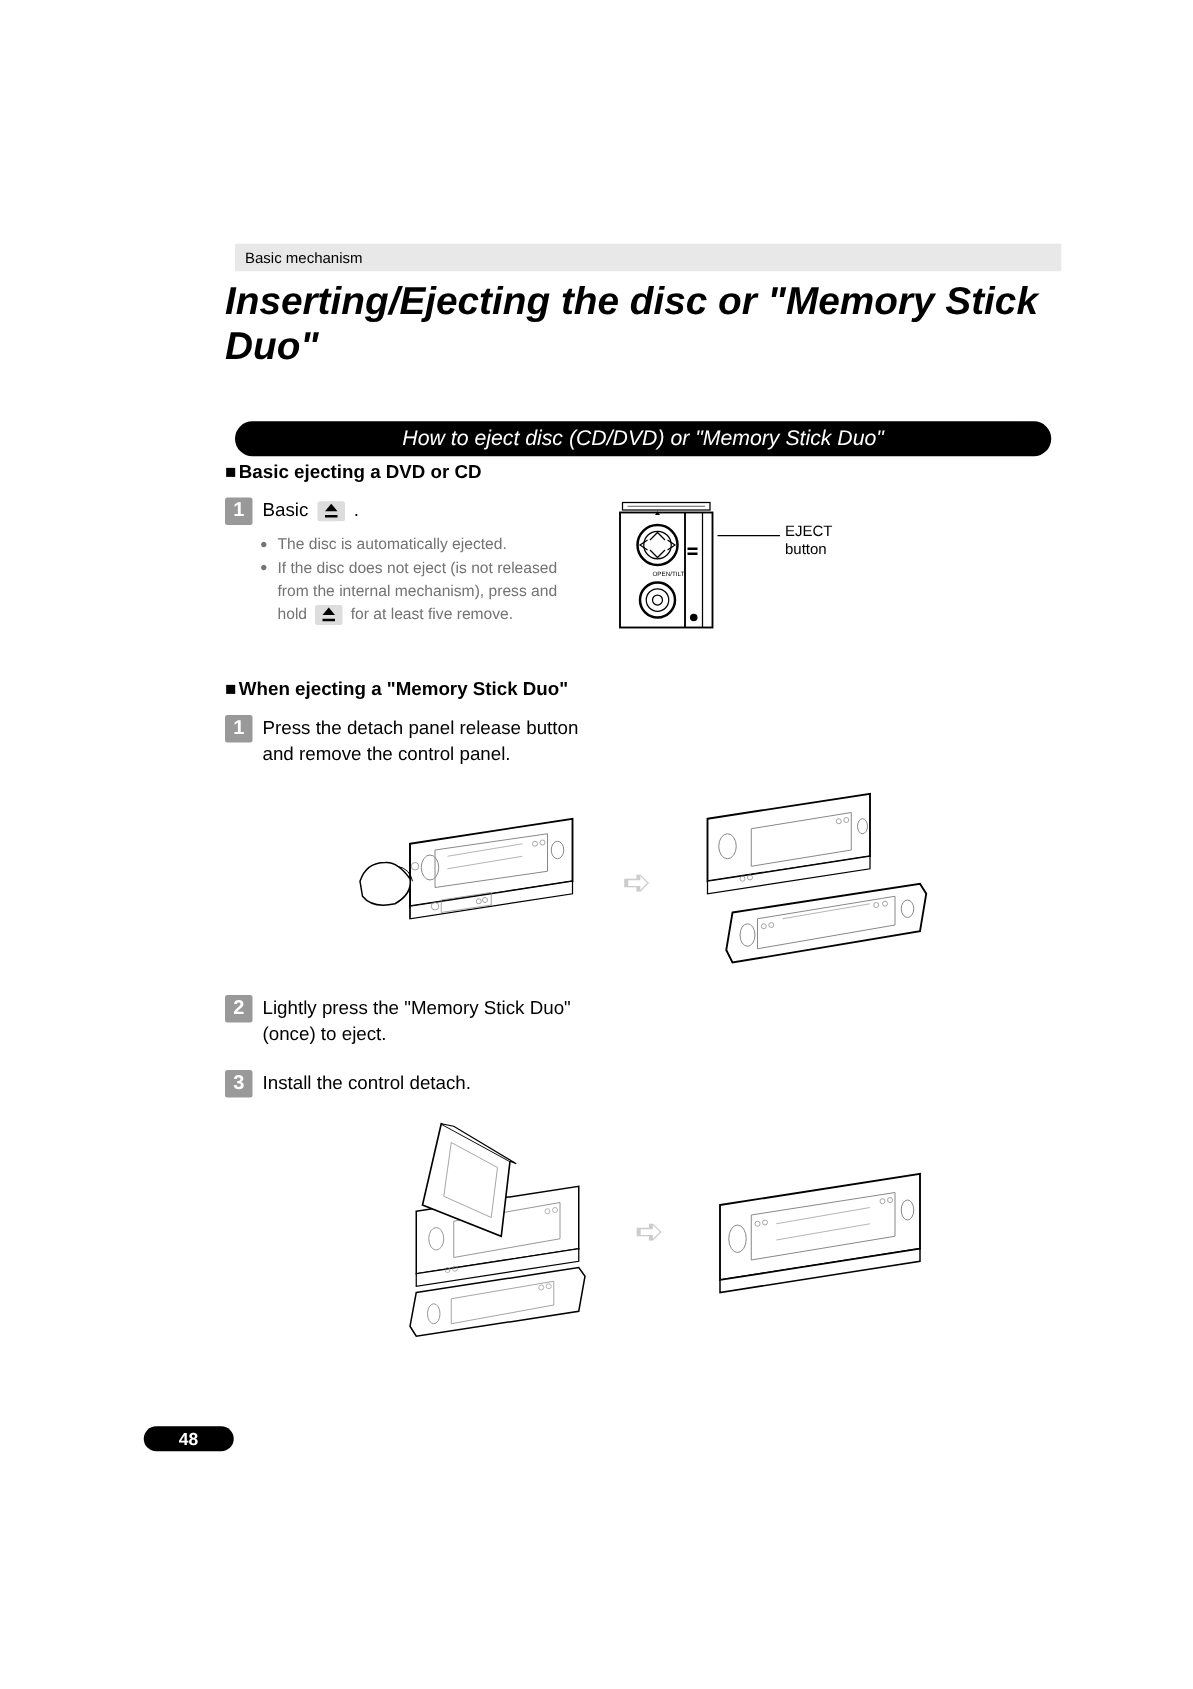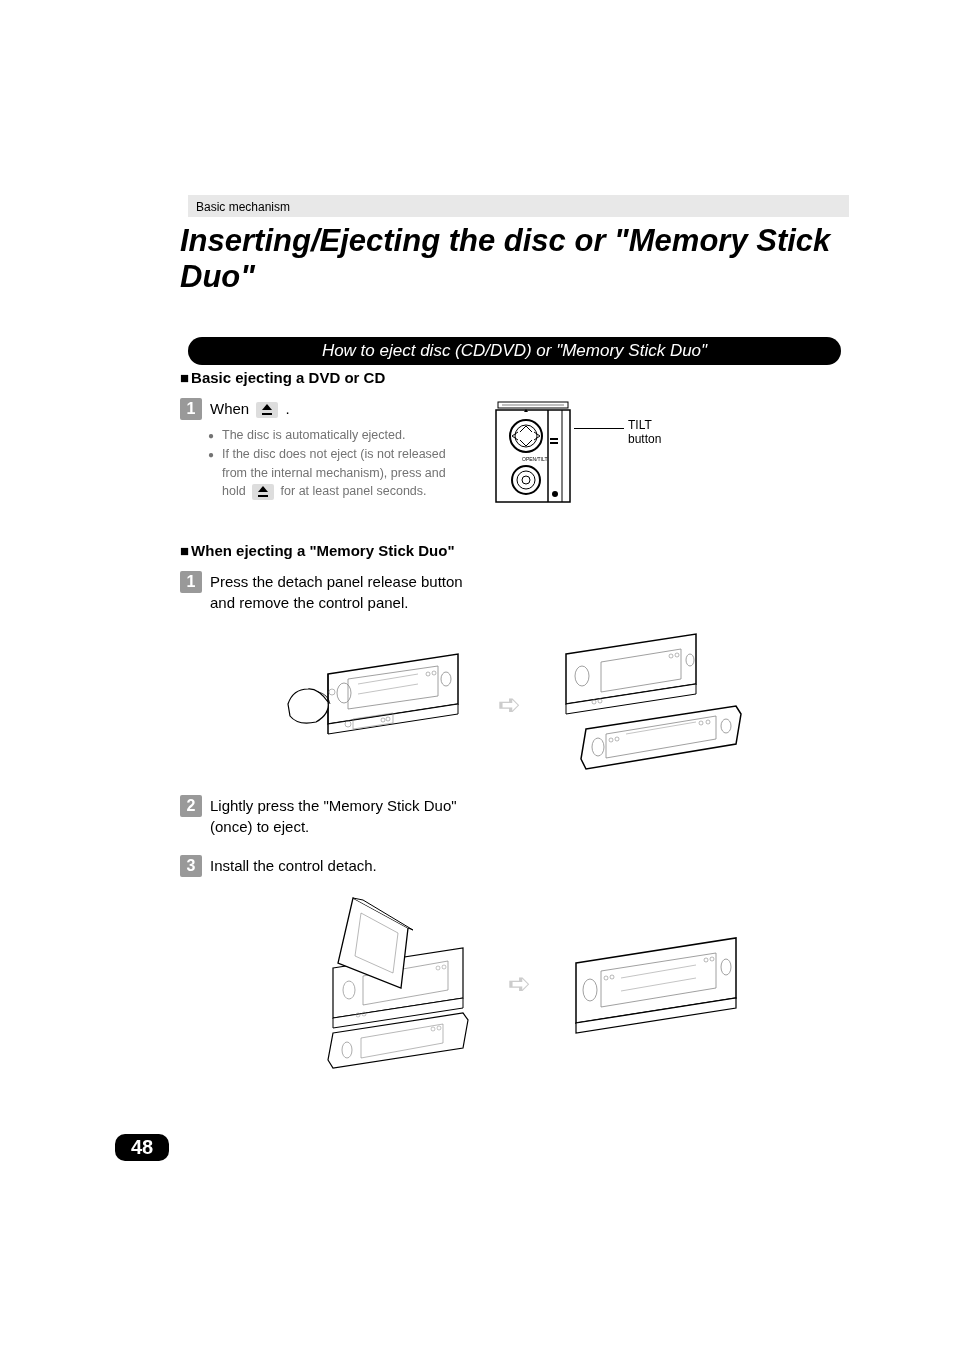--- a/index.html
+++ b/index.html
@@ -181,23 +181,23 @@
       height: 30px;
     }
     .page-footer {
       position: absolute;
       bottom: 190px;
       left: 115px;
     }
     .page-num-pill {
       background: #000;
       color: #fff;
-      font-size: 20px;
+      font-size: 14px;
       font-weight: bold;
-      padding: 2px 16px;
+      padding: 2px 28px;
       border-radius: 10px;
       display: inline-block;
     }
     svg {
       display: block;
     }
   </style>
 </head>
 <body>
 
@@ -211,27 +211,27 @@
 
   <div class="pill-header">How to eject disc (CD/DVD) or "Memory Stick Duo"</div>
 
   <div class="subheading">Basic ejecting  a DVD or CD</div>
 
   <div class="two-col">
     <div class="col-left">
       <div class="step-row">
         <div class="step-num">1</div>
         <div class="step-body">
-          <span>When </span><span class="eject-icon"></span><span> .</span>
+          <span>Basic </span><span class="eject-icon"></span><span> .</span>
         </div>
       </div>
       <ul class="bullet-list">
         <li>The disc is automatically ejected.</li>
         <li>
-          <span>If the disc does not eject (is not released from the internal mechanism), press and hold </span><span class="eject-icon"></span><span> for at least panel seconds.</span>
+          <span>If the disc does not eject (is not released from the internal mechanism), press and hold </span><span class="eject-icon"></span><span> for at least five remove.</span>
         </li>
       </ul>
     </div>
     <div class="col-right">
       <div class="eject-button-diagram">
         <svg width="100" height="110" viewBox="0 0 100 110">
           <rect x="8" y="4" width="70" height="6" fill="none" stroke="#000" stroke-width="1"></rect>
           <line x1="12" y1="7" x2="74" y2="7" stroke="#000" stroke-width="0.5"></line>
           <rect x="6" y="12" width="74" height="92" fill="none" stroke="#000" stroke-width="1.5"></rect>
           <line x1="58" y1="12" x2="58" y2="104" stroke="#000" stroke-width="1.5"></line>
@@ -243,21 +243,21 @@
           <circle cx="36" cy="82" r="14" fill="none" stroke="#000" stroke-width="2"></circle>
           <circle cx="36" cy="82" r="9" fill="none" stroke="#000" stroke-width="1"></circle>
           <circle cx="36" cy="82" r="4" fill="none" stroke="#000" stroke-width="1"></circle>
           <circle cx="65" cy="96" r="3" fill="#000"></circle>
           <text x="32" y="63" font-size="5" fill="#000">OPEN/TILT</text>
           <rect x="60" y="40" width="8" height="2" fill="#000"></rect>
           <rect x="60" y="44" width="8" height="2" fill="#000"></rect>
         </svg>
         <div class="eject-label-line"></div>
         <div class="eject-label-text">
-          <span>TILT</span><br>
+          <span>EJECT</span><br>
           <span>button</span>
         </div>
       </div>
     </div>
   </div>
 
   <div class="section-spacer"></div>
 
   <div class="subheading">When ejecting  a "Memory Stick Duo"</div>
 

